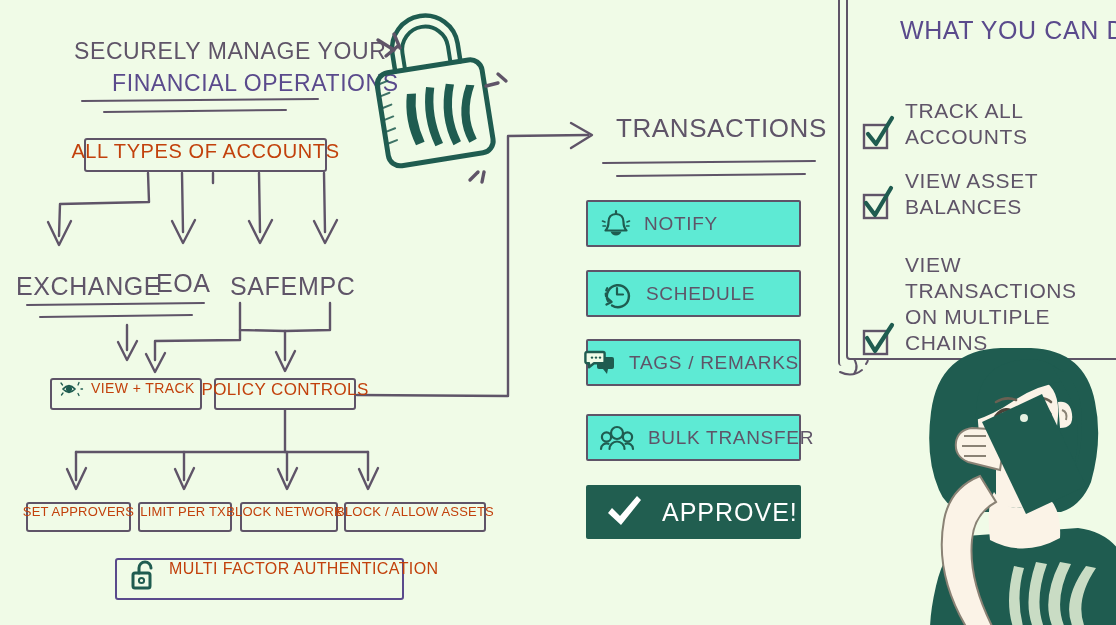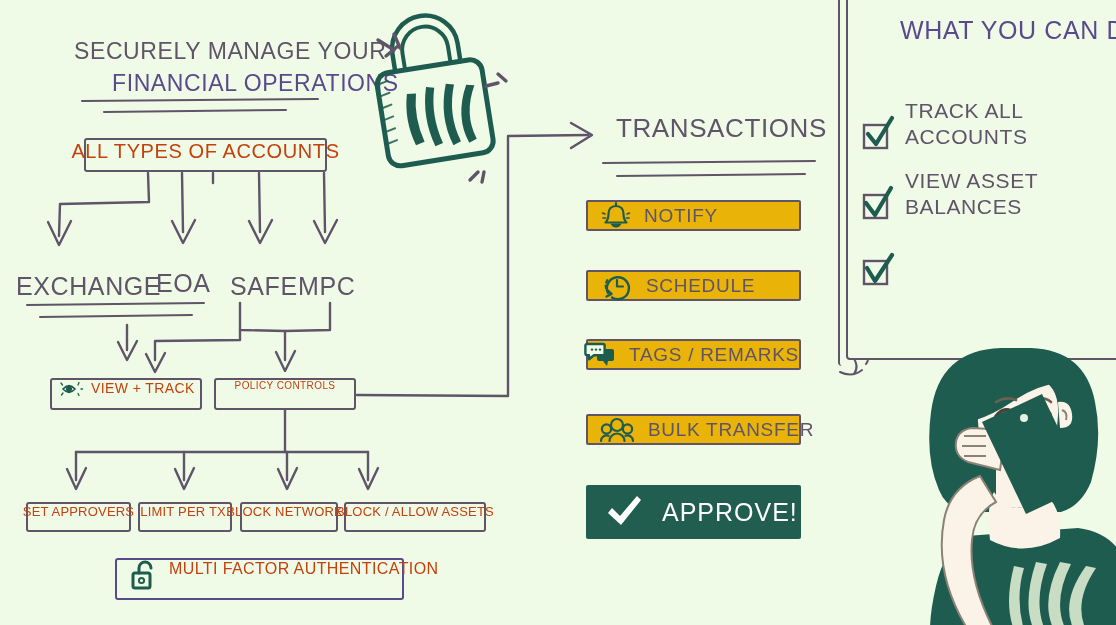--- a/index.html
+++ b/index.html
@@ -43,40 +43,40 @@
     background:#f0fbe7;
     display:flex;align-items:flex-start;
     color:#c2410c;
     white-space:nowrap;
   }
   .box.center{justify-content:center;}
 
   #b-alltypes{left:84px;top:138px;width:243px;height:34px;font-size:20px;letter-spacing:.6px;}
 
   #b-viewtrack{left:50px;top:378px;width:152px;height:32px;font-size:14px;letter-spacing:.4px;padding-left:8px;gap:7px;}
-  #b-policy{left:214px;top:378px;width:142px;height:32px;font-size:10px;letter-spacing:.4px;justify-content:center;}
+  #b-policy{left:214px;top:378px;width:142px;height:32px;font-size:17px;letter-spacing:.4px;justify-content:center;}
 
   .leafbox{font-size:13px;letter-spacing:.2px;justify-content:center;height:30px;top:502px;}
   #b-setappr{left:26px;width:105px;}
   #b-limit{left:138px;width:94px;}
   #b-blocknet{left:240px;width:98px;}
   #b-blockassets{left:344px;width:142px;}
 
   #b-mfa{
     left:115px;top:558px;width:289px;height:42px;
     border:2.5px solid #5a4a8c;font-size:16px;letter-spacing:.4px;
     padding-left:14px;gap:12px;
   }
 
   
   .act{
-    position:absolute;left:586px;width:215px;height:31px;
+    position:absolute;left:586px;width:215px;height:47px;
     box-sizing:border-box;
     border:2.5px solid #5f5468;border-radius:2px;
-    background:#eab308;
+    background:#5eead4;
     display:flex;align-items:center;gap:14px;
     padding-left:14px;
     color:#5f5468;font-size:19px;letter-spacing:.7px;white-space:nowrap;
   }
   #act-notify{top:200px;}
   #act-schedule{top:270px;}
   #act-tags{top:339px;justify-content:flex-end;}
   #act-bulk{top:414px;padding-left:12px;}
   #act-approve{
     top:485px;height:54px;border:none;background:#215e50;color:#ffffff;
@@ -332,20 +332,24 @@
       <path d="M4 17 L13 29 L29 2" fill="none" stroke="#1f5c50" stroke-width="4.2" stroke-linecap="round" stroke-linejoin="round"></path>
     </svg>
     <span><span>VIEW ASSET BALANCES</span></span>
   </div>
 
   <div class="chk" id="chk2">
     <svg width="34" height="34" viewBox="0 0 34 34">
       <rect x="2" y="9" width="23" height="23" fill="none" stroke="#5f5468" stroke-width="2.4"></rect>
       <path d="M5 16 L13 29 L30 3" fill="none" stroke="#1f5c50" stroke-width="4.2" stroke-linecap="round" stroke-linejoin="round"></path>
     </svg>
+    <span>
+      <span class="lbl2">VIEW TRANSACTIONS</span>
+      <span class="lbl2">ON MULTIPLE CHAINS</span>
+    </span>
   </div>
 
   <svg class="abs" style="left:846px;top:340px;" width="290" height="290" viewBox="0 0 290 290">
 
     <path fill="#1f5c50" d="M155 8 q-62 2 -70 64 q-6 46 8 78 q8 20 30 22 l92 0 q20 -6 30 -30 q12 -42 4 -80 q-10 -52 -64 -54 z"></path>
 
     <path fill="#1f5c50" d="M120 196 q-22 14 -30 50 q-6 26 -6 44 h206 q2 -46 -12 -72 q-14 -26 -46 -30 z"></path>
 
     <path fill="#fbf3e7" d="M150 116 h40 v44 q-20 16 -40 0 z"></path>
 

